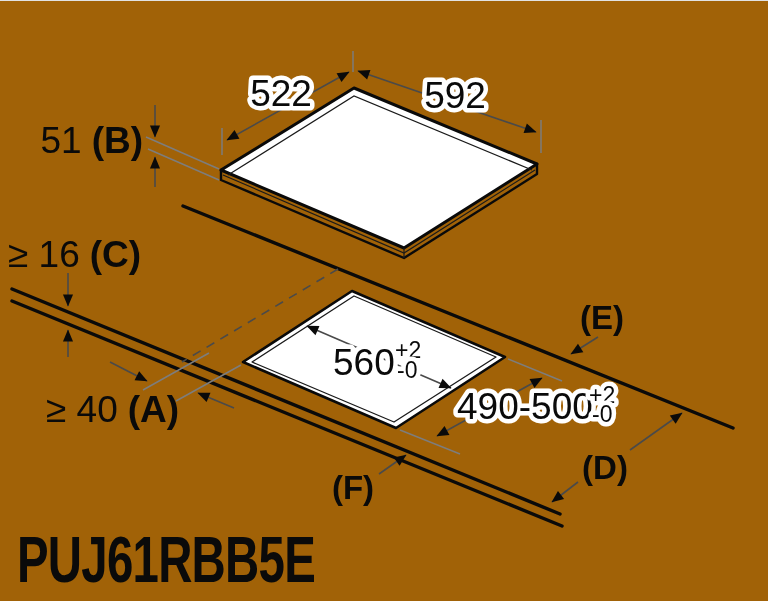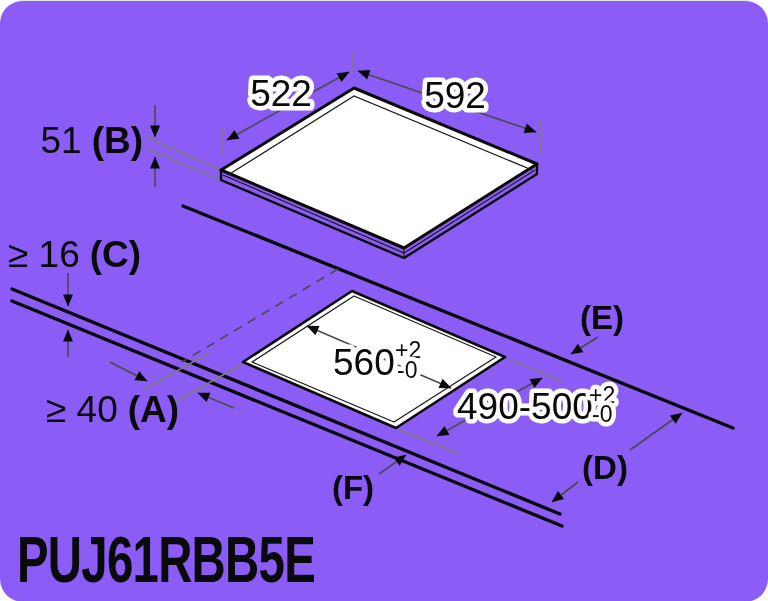--- a/index.html
+++ b/index.html
@@ -1,17 +1,17 @@
 <!DOCTYPE html>
 <html><head>
 <meta charset="utf-8">
 <style>
   html,body{margin:0;padding:0;background:#fff;}
-  .stage{position:relative;width:768px;height:601px;background:#8b5cf6;overflow:hidden;
-         font-family:"Liberation Sans",sans-serif;border-top:1px solid #e2e2e2;border-radius:23px;}
+  .stage{position:relative;width:768px;height:601px;background:#a16207;overflow:hidden;
+         font-family:"Liberation Sans",sans-serif;border-top:1px solid #e2e2e2;}
   svg{display:block}
   .thick{stroke:#0a0a0a;stroke-width:3.4;fill:none;stroke-linecap:round;}
   .outline{stroke:#0a0a0a;stroke-width:3;fill:#ffffff;stroke-linejoin:round;}
   .outline2{stroke:#0a0a0a;stroke-width:2.4;fill:none;stroke-linejoin:round;stroke-linecap:round;}
   .thin{stroke:#1a1a1a;stroke-width:1.2;fill:none;}
   .cutout{stroke:#0a0a0a;stroke-width:2.6;fill:#ffffff;stroke-linejoin:round;}
   .cutin{stroke:#1a1a1a;stroke-width:1.3;fill:none;stroke-linejoin:round;}
   .ext{stroke:#7d7d7d;stroke-width:1.5;fill:none;}
   .dimln{stroke:#4a4a4a;stroke-width:1.6;fill:none;}
   .dash{stroke:#4a4a4a;stroke-width:1.6;fill:none;stroke-dasharray:9 7;}

